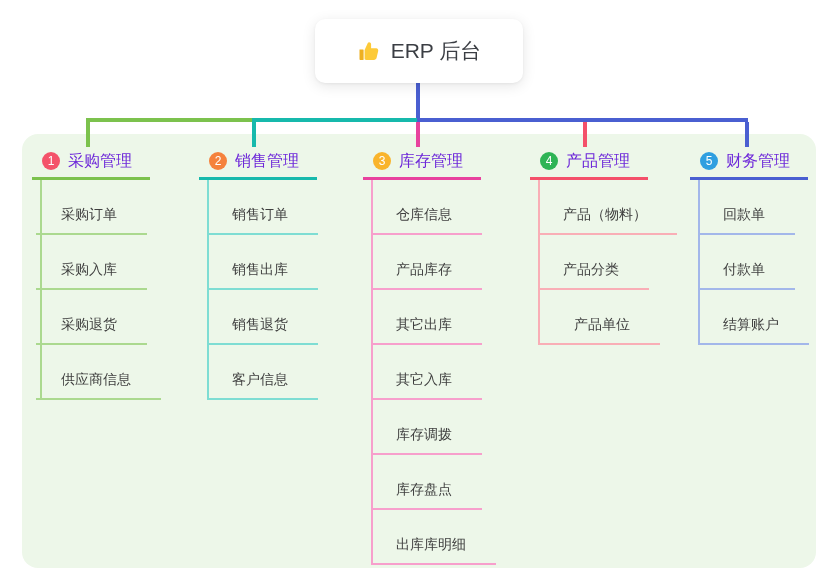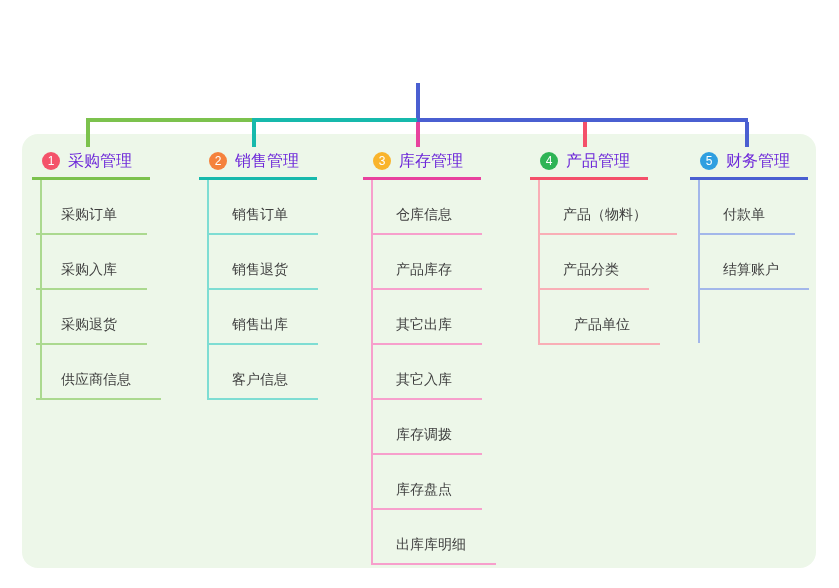--- a/index.html
+++ b/index.html
@@ -105,20 +105,29 @@
     width: 2px;
     z-index: 2;
   }
 </style>
 </head>
 <body>
 
 <div id="stage">
   <div class="panel"></div>
 
+  <div class="root-node">
+    <span class="icon">
+      <svg width="24" height="24" viewBox="0 0 24 24" aria-hidden="true">
+        <path fill="#eeb021" d="M2.5 10.5h3.6c.3 0 .5.2.5.5v9.5c0 .3-.2.5-.5.5H3.5c-.6 0-1-.4-1-1v-9.5z"></path>
+        <path fill="#fdca38" d="M7.6 20.3V11l3.2-6.9c.2-.5.7-.8 1.3-.8 1.1 0 2 .9 2 2v4h5.1c1.3 0 2.3 1.3 2 2.6l-1.6 6.9c-.3 1.3-1.4 2.2-2.7 2.2H9.5c-.7 0-1.4-.3-1.9-.7z"></path>
+      </svg>
+    </span>
+    <span>ERP 后台</span>
+  </div>
 
   <div id="connectors">
       <div class="line" style="left: 415.5px; top: 83px; width: 4px; height: 39px; background: rgb(74, 95, 209);"></div>
       <div class="line" style="left: 86px; top: 118px; width: 166px; height: 4px; background: rgb(124, 194, 77);"></div>
       <div class="line" style="left: 252px; top: 118px; width: 165px; height: 4px; background: rgb(23, 185, 172);"></div>
       <div class="line" style="left: 417px; top: 118px; width: 331px; height: 4px; background: rgb(74, 95, 209);"></div>
       <div class="line" style="left: 86px; top: 122px; width: 3.5px; height: 25px; background: rgb(124, 194, 77);"></div>
       <div class="line" style="left: 252px; top: 122px; width: 3.5px; height: 25px; background: rgb(23, 185, 172);"></div>
       <div class="line" style="left: 416px; top: 122px; width: 3.5px; height: 25px; background: rgb(232, 66, 158);"></div>
       <div class="line" style="left: 583px; top: 122px; width: 3.5px; height: 25px; background: rgb(244, 80, 106);"></div>
@@ -147,24 +156,24 @@
       <div class="branch-title" style="left: 199px; border-bottom-color: rgb(23, 185, 172);">
         <span class="num" style="background: rgb(245, 130, 60);">2</span>
         <span class="lbl">销售管理</span>
       </div>
       <div class="vline" style="left: 207px; top: 180px; height: 218px; background: rgb(126, 221, 211);"></div>
       <div class="children" style="left: 199px;">
         <div class="child-row">
           <span class="txt" style="border-bottom-color: rgb(126, 221, 211);">销售订单</span>
         </div>
         <div class="child-row">
+          <span class="txt" style="border-bottom-color: rgb(126, 221, 211);">销售出库</span>
+        </div>
+        <div class="child-row">
           <span class="txt" style="border-bottom-color: rgb(126, 221, 211);">销售退货</span>
-        </div>
-        <div class="child-row">
-          <span class="txt" style="border-bottom-color: rgb(126, 221, 211);">销售出库</span>
         </div>
         <div class="child-row">
           <span class="txt" style="border-bottom-color: rgb(126, 221, 211);">客户信息</span>
         </div>
       </div>
       <div class="branch-title" style="left: 363px; border-bottom-color: rgb(232, 66, 158);">
         <span class="num" style="background: rgb(249, 180, 44);">3</span>
         <span class="lbl">库存管理</span>
       </div>
       <div class="vline" style="left: 371px; top: 180px; height: 383px; background: rgb(247, 159, 204);"></div>
@@ -207,20 +216,23 @@
           <span class="txt" style="border-bottom-color: rgb(249, 174, 182); padding-left: 36px;">产品单位</span>
         </div>
       </div>
       <div class="branch-title" style="left: 690px; border-bottom-color: rgb(74, 95, 209);">
         <span class="num" style="background: rgb(47, 159, 224);">5</span>
         <span class="lbl">财务管理</span>
       </div>
       <div class="vline" style="left: 698px; top: 180px; height: 163px; background: rgb(163, 183, 234);"></div>
       <div class="children" style="left: 690px;">
         <div class="child-row">
+          <span class="txt" style="border-bottom-color: rgb(163, 183, 234);">回款单</span>
+        </div>
+        <div class="child-row">
           <span class="txt" style="border-bottom-color: rgb(163, 183, 234);">付款单</span>
         </div>
         <div class="child-row">
           <span class="txt" style="border-bottom-color: rgb(163, 183, 234);">结算账户</span>
         </div>
       </div>
     </div>
 </div>
 
 </body></html>

